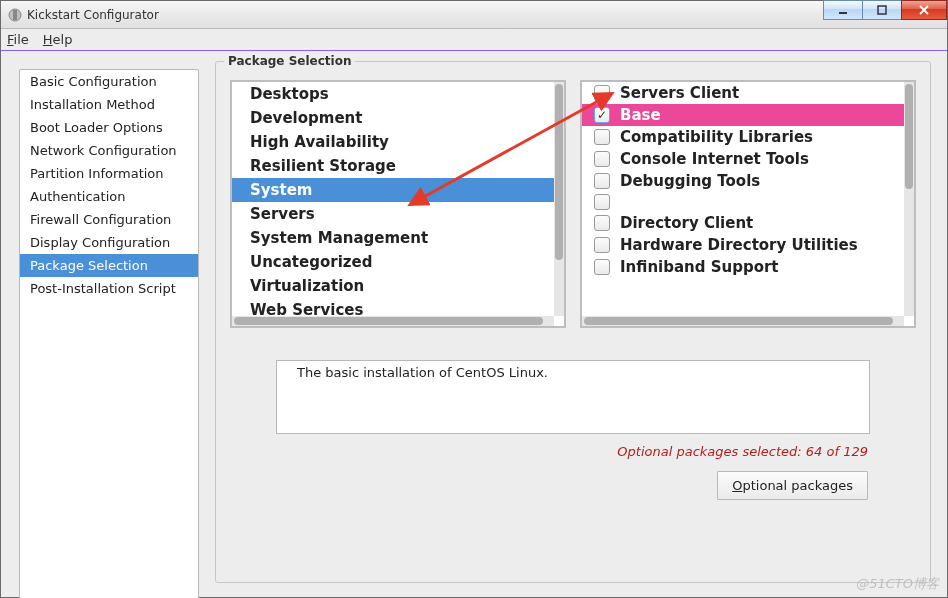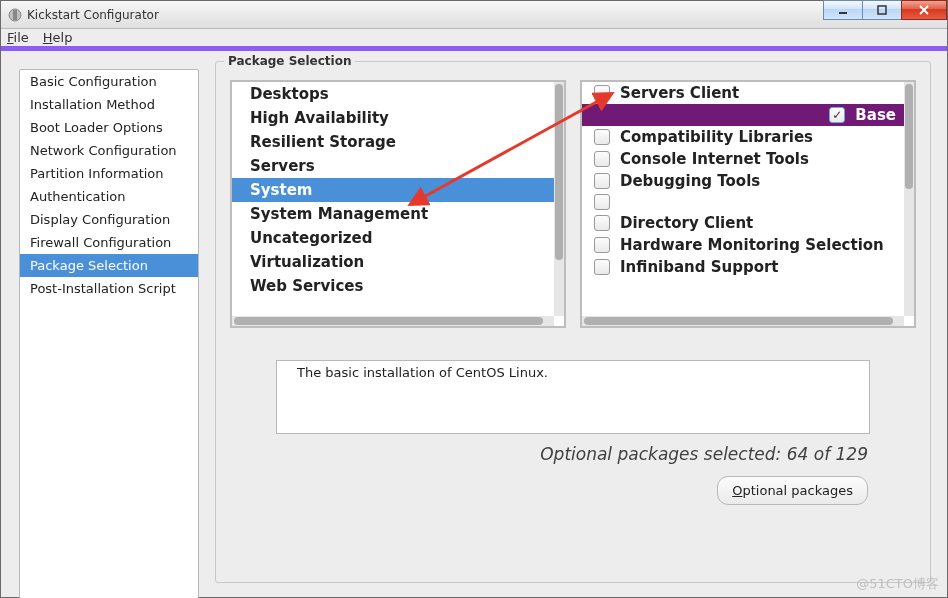--- a/index.html
+++ b/index.html
@@ -9,21 +9,21 @@
 
 .titlebar { height: 28px; background: linear-gradient(to bottom, #f7f7f7 0%, #eaeaea 50%, #e0e0e0 100%); border-bottom: 1px solid #b8b8b8; display: flex; align-items: center; padding: 0 0 0 6px; position: relative; }
 .titlebar .appicon { width: 16px; height: 16px; display: inline-block; margin-right: 4px; }
 .titlebar .appicon svg { width:16px; height:16px; }
 .titlebar .title { font-size: 12px; color: #333; flex: 1; }
 .titlebar .winbtns { display:flex; height:100%; }
 .titlebar .wbtn { width: 40px; height: 20px; margin-top: -1px; border:1px solid #6b8bad; background: linear-gradient(to bottom,#f4f9ff,#d0e4f8 45%,#bad6f2 46%,#cfe6fd); margin-left:-1px; display:flex; align-items:center; justify-content:center; font-size:10px; color:#334; }
 .titlebar .wbtn.close { width: 46px; background: linear-gradient(to bottom,#f3a193,#e1604b 45%,#d63a20 46%,#e85a40); border-color:#8a2d1c; color:#fff; }
 .titlebar .wbtn.close svg, .titlebar .wbtn svg { width:10px; height:10px; }
 
-.menubar { height: 22px; background: #ededed; border-bottom: 5px solid #8b5cf6; display:flex; align-items:center; padding: 0 6px; font-size: 13px; color:#333; }
+.menubar { height: 22px; background: #ededed; border-bottom: 1px solid #8b5cf6; display:flex; align-items:center; padding: 0 6px; font-size: 13px; color:#333; }
 .menubar .menuitem { margin-right: 14px; cursor: default; }
 .menubar .menuitem u { text-decoration: underline; }
 
 .content { position: relative; padding: 10px 12px 12px 12px; height: calc(100% - 50px); }
 
 .sidebar { position: absolute; left: 18px; top: 18px; width: 180px; height: 530px; background: #fff; border: 1px solid #b8b8b8; border-radius: 2px; overflow: auto; }
 .sidebar-item { font-size: 13px; color: #222; padding: 4px 8px 4px 10px; cursor: default; }
 .sidebar-item.selected { background: #4a90d9; color: #fff; }
 
 .fieldset { position: absolute; left: 214px; top: 10px; right: 16px; bottom: 14px; border: 1px solid #c7c7c7; border-radius: 3px; padding: 18px 14px 14px 14px; }
@@ -34,36 +34,36 @@
 .panel-inner { position:absolute; left:0; top:0; right:10px; bottom:10px; overflow:hidden; }
 .scrollbar-v { position:absolute; right:0; top:0; bottom:10px; width:10px; background:#e6e6e6; }
 .scrollbar-v .thumb { position:absolute; left:1px; right:1px; background:#b0b0b0; border-radius:4px; }
 .scrollbar-h { position:absolute; left:0; right:10px; bottom:0; height:10px; background:#e6e6e6; }
 .scrollbar-h .thumb { position:absolute; top:1px; bottom:1px; background:#b0b0b0; border-radius:4px; }
 
 .cat-item { padding: 3px 8px 3px 18px; font-size: 15px; font-weight: bold; color:#222; cursor:default; }
 .cat-item.selected { background:#4a90d9; color:#fff; }
 
 .pkg-item { padding: 2px 8px 2px 12px; font-size: 15px; font-weight: bold; color:#222; display:flex; align-items:center; cursor:default; }
-.pkg-item.selected { background:#701a75; color:#fff;justify-content:flex-end; }
+.pkg-item.selected { background:#ec4899; color:#fff; }
 .chk { width:16px; height:16px; border:1px solid #9a9a9a; border-radius:3px; background:linear-gradient(to bottom,#fcfcfc,#eaeaea); margin-right:10px; display:inline-flex; align-items:center; justify-content:center; flex-shrink:0; }
 .chk.checked::after { content:"✓"; font-size:12px; color:#333; font-weight:bold; line-height:1; }
 .pkg-item.selected .chk { border-color:#6aa7e6; }
 
 .desc-box { margin-top: 32px; margin-left: 46px; margin-right: 46px; height: 74px; border:1px solid #b8b8b8; background:#fff; padding:4px 20px; font-size:13px; color:#222; }
 
-.status-line { text-align:right; margin-top: 10px; margin-right: 48px; font-size:17px; font-style: italic; color:#404040; }
+.status-line { text-align:right; margin-top: 10px; margin-right: 48px; font-size:13px; font-style: italic; color:#b91c1c; }
 
 .btn-row { text-align:right; margin-top: 12px; margin-right: 48px; }
-.opt-btn { display:inline-block; padding:6px 14px; font-size:13px; border:1px solid #b8b8b8; border-radius:11px; background:linear-gradient(to bottom,#fcfcfc,#eaeaea); color:#222; cursor:default; }
+.opt-btn { display:inline-block; padding:6px 14px; font-size:13px; border:1px solid #b8b8b8; border-radius:1px; background:linear-gradient(to bottom,#fcfcfc,#eaeaea); color:#222; cursor:default; }
 .opt-btn u { text-decoration: underline; }
 
 .arrow { position:absolute; pointer-events:none; }
 
-.watermark { position:absolute; right:8px; bottom:4px; font-size:13px; color:#bfbfbf; }
+.watermark { position:absolute; right:8px; bottom:4px; font-size:13px; color:#bfbfbf; font-style:italic; }
 </style>
 </head>
 <body>
 
 <div class="window">
 
   <div class="titlebar">
     <span class="appicon">
       <svg viewBox="0 0 16 16">
           <circle cx="8" cy="8" r="6" fill="#c0c0c0" stroke="#888"></circle>
@@ -97,37 +97,38 @@
 
   <div class="content">
 
     <div class="sidebar" id="sidebar">
         <div class="sidebar-item">Basic Configuration</div>
         <div class="sidebar-item">Installation Method</div>
         <div class="sidebar-item">Boot Loader Options</div>
         <div class="sidebar-item">Network Configuration</div>
         <div class="sidebar-item">Partition Information</div>
         <div class="sidebar-item">Authentication</div>
+        <div class="sidebar-item">Firewall Configuration</div>
         <div class="sidebar-item">Display Configuration</div>
-        <div class="sidebar-item">Firewall Configuration</div>
         <div class="sidebar-item selected">Package Selection</div>
         <div class="sidebar-item">Post-Installation Script</div>
       </div>
 
     <div class="fieldset">
       <div class="fieldset-legend">Package Selection</div>
 
       <div class="panels">
         <div class="panel">
           <div class="panel-inner" id="cat-list">
               <div class="cat-item">Desktops</div>
+              <div class="cat-item">Development</div>
               <div class="cat-item">High Availability</div>
               <div class="cat-item">Resilient Storage</div>
+              <div class="cat-item selected">System</div>
               <div class="cat-item">Servers</div>
-              <div class="cat-item selected">System</div>
               <div class="cat-item">System Management</div>
               <div class="cat-item">Uncategorized</div>
               <div class="cat-item">Virtualization</div>
               <div class="cat-item">Web Services</div>
             </div>
           <div class="scrollbar-v">
               <div class="thumb" style="top:2px;height:75%"></div>
             </div>
           <div class="scrollbar-h">
               <div class="thumb" style="left:2px;width:96%"></div>
@@ -157,21 +158,21 @@
               </div>
               <div class="pkg-item">
                 <span class="chk"></span>
               </div>
               <div class="pkg-item">
                 <span class="chk"></span>
                 <span>Directory Client</span>
               </div>
               <div class="pkg-item">
                 <span class="chk"></span>
-                <span>Hardware Monitoring Selection</span>
+                <span>Hardware Directory Utilities</span>
               </div>
               <div class="pkg-item">
                 <span class="chk"></span>
                 <span>Infiniband Support</span>
               </div>
             </div>
           <div class="scrollbar-v">
               <div class="thumb" style="top:2px;height:45%"></div>
             </div>
           <div class="scrollbar-h">

